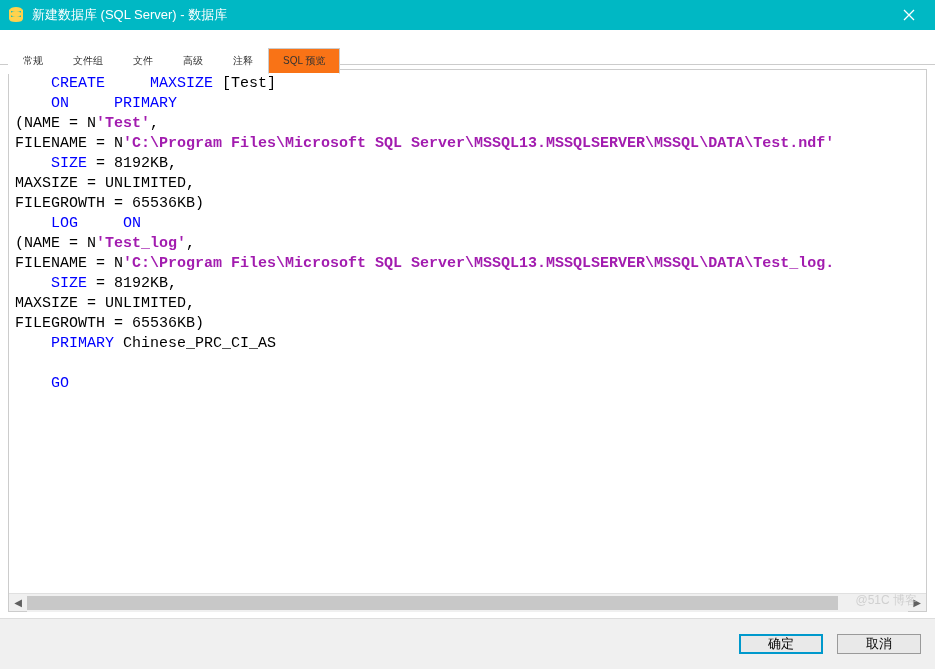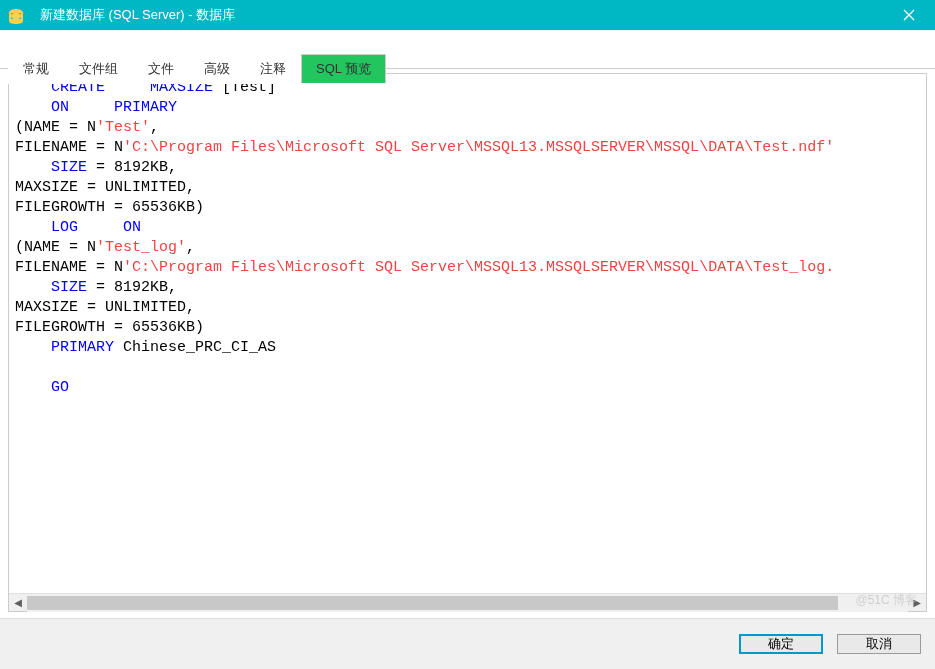--- a/index.html
+++ b/index.html
@@ -14,21 +14,21 @@
     }
     .titlebar {
       background: #00b8c4;
       color: #fff;
       height: 30px;
       display: flex;
       align-items: center;
       padding: 0 4px 0 8px;
       justify-content: space-between;
     }
-    .title-left { display: flex; align-items: flex-end; gap: 16px; }
+    .title-left { display: flex; align-items: flex-start; gap: 8px; }
     .app-icon {
       width: 16px; height: 16px;
       display: inline-flex; align-items: center; justify-content: center;
     }
     .app-icon svg { width: 16px; height: 16px; }
     .title-text { font-size: 13px; }
     .close-btn {
       width: 45px; height: 30px;
       display: flex; align-items: center; justify-content: center;
       cursor: pointer;
@@ -45,30 +45,30 @@
       display: flex;
       padding: 8px 8px 0 8px;
       background: #fff;
       border-bottom: 1px solid #ccc;
     }
     .tab {
       padding: 5px 14px;
       border: 1px solid transparent;
       border-bottom: none;
       cursor: pointer;
-      font-size: 13px;
+      font-size: 10px;
       color: #333;
       position: relative;
-      top: 16px;
+      top: 10px;
       background: #fff;
     }
     .tab.active {
       border-color: #ccc;
       border-bottom: 1px solid #fff;
-      background: #22c55e;
+      background: #f97316;
     }
     .editor-wrap {
       flex: 1;
       border: 1px solid #ccc;
       margin: 4px 8px 6px 8px;
       background: #fff;
       display: flex;
       flex-direction: column;
       min-height: 0;
     }
@@ -77,21 +77,21 @@
       padding: 4px 6px;
       font-family: Consolas, "Courier New", monospace;
       font-size: 15px;
       line-height: 20px;
       white-space: pre;
       overflow-x: hidden;
       overflow-y: auto;
       color: #000;
     }
     .kw-blue { color: #0000ff; margin-left: 36px; }
-    .kw-str { color: #ef4444; }
+    .kw-str { color: #a21caf; font-weight: bold; }
     .scrollbar-h {
       height: 18px;
       background: #f0f0f0;
       border-top: 1px solid #e0e0e0;
       display: flex;
       align-items: center;
     }
     .sb-btn {
       width: 18px; height: 18px;
       display: flex; align-items: center; justify-content: center;

